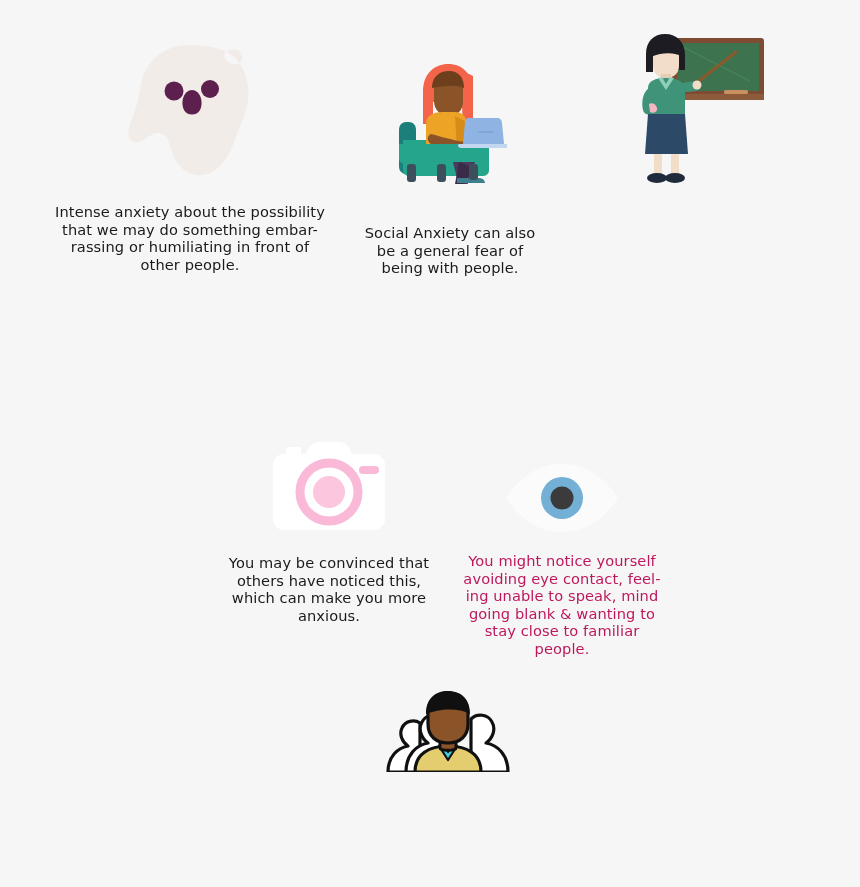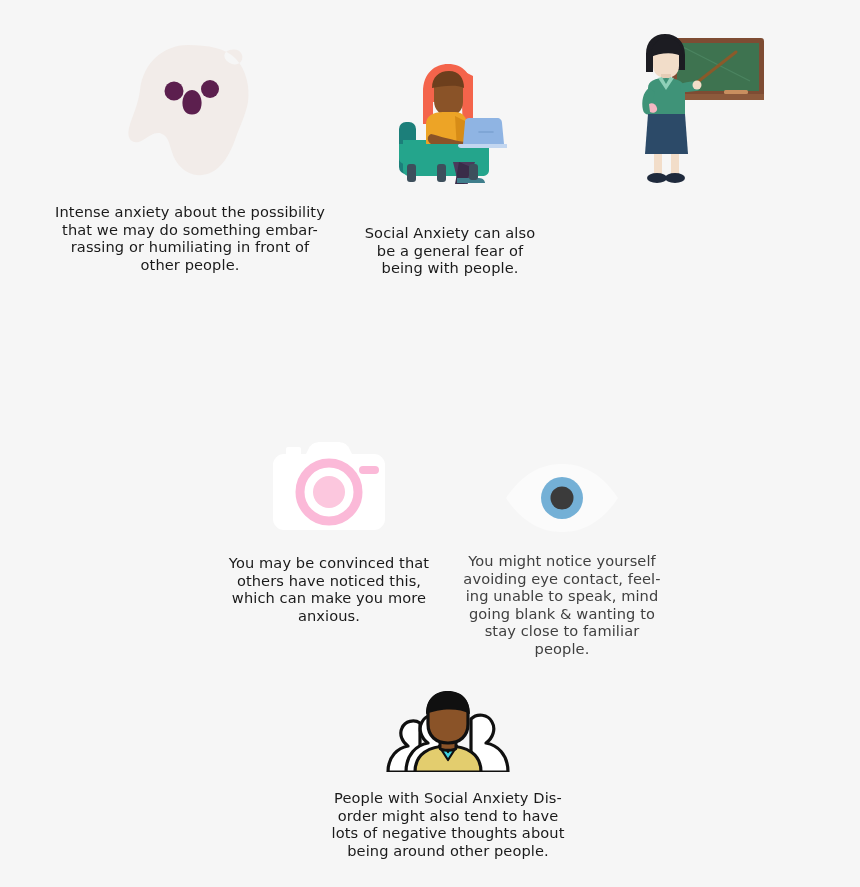--- a/index.html
+++ b/index.html
@@ -199,21 +199,21 @@
   </div>
 
   <div class="card" id="card-eye">
     <div class="icon-wrap">
       <svg width="116" height="72" viewBox="0 0 116 72">
         <path d="M2 36 C22 6 44 2 58 2 C72 2 94 6 114 36 C94 66 72 70 58 70 C44 70 22 66 2 36 Z" fill="#fbfbfb"></path>
         <circle cx="58" cy="36" r="21" fill="#74b0d6"></circle>
         <circle cx="58" cy="36" r="11.5" fill="#3b3b3b"></circle>
       </svg>
     </div>
-    <div class="caption" style="color: #404040;">You might notice yourself
+    <div class="caption" style="color: #be185d;">You might notice yourself
 avoiding eye contact, feel-
 ing unable to speak, mind
 going blank &amp; wanting to
 stay close to familiar
 people.</div>
   </div>
 
   <div class="card" id="card-group">
     <div class="icon-wrap">
       <svg width="128" height="84" viewBox="0 0 128 84">
@@ -230,19 +230,15 @@
 
         <path d="M55 58 L64 72 L73 58 L68 56 L64 64 L60 56 Z" fill="#3fd0e0" stroke="#101010" stroke-width="2.2" stroke-linejoin="round"></path>
 
         <path d="M56 48 L72 48 L72 60 C72 63 56 63 56 60 Z" fill="#8a5328" stroke="#101010" stroke-width="3" stroke-linejoin="round"></path>
 
         <path d="M44 24 C44 12 52 5 64 5 C77 5 84 13 84 25 L84 36 C84 48 76 55 64 55 C52 55 44 48 44 36 Z" fill="#8a5328" stroke="#101010" stroke-width="3.2" stroke-linejoin="round"></path>
 
         <path d="M42 26 C42 11 51 3 64 3 C78 3 86 12 86 26 C74 19 54 21 42 26 Z" fill="#101010"></path>
       </svg>
     </div>
-    <div class="caption" style="color: rgb(26, 26, 26);">People with Social Anxiety Dis-
-order might also tend to have
-lots of negative thoughts about
-being around other people.</div>
   </div>
 
 </div>
 
 </body></html>

